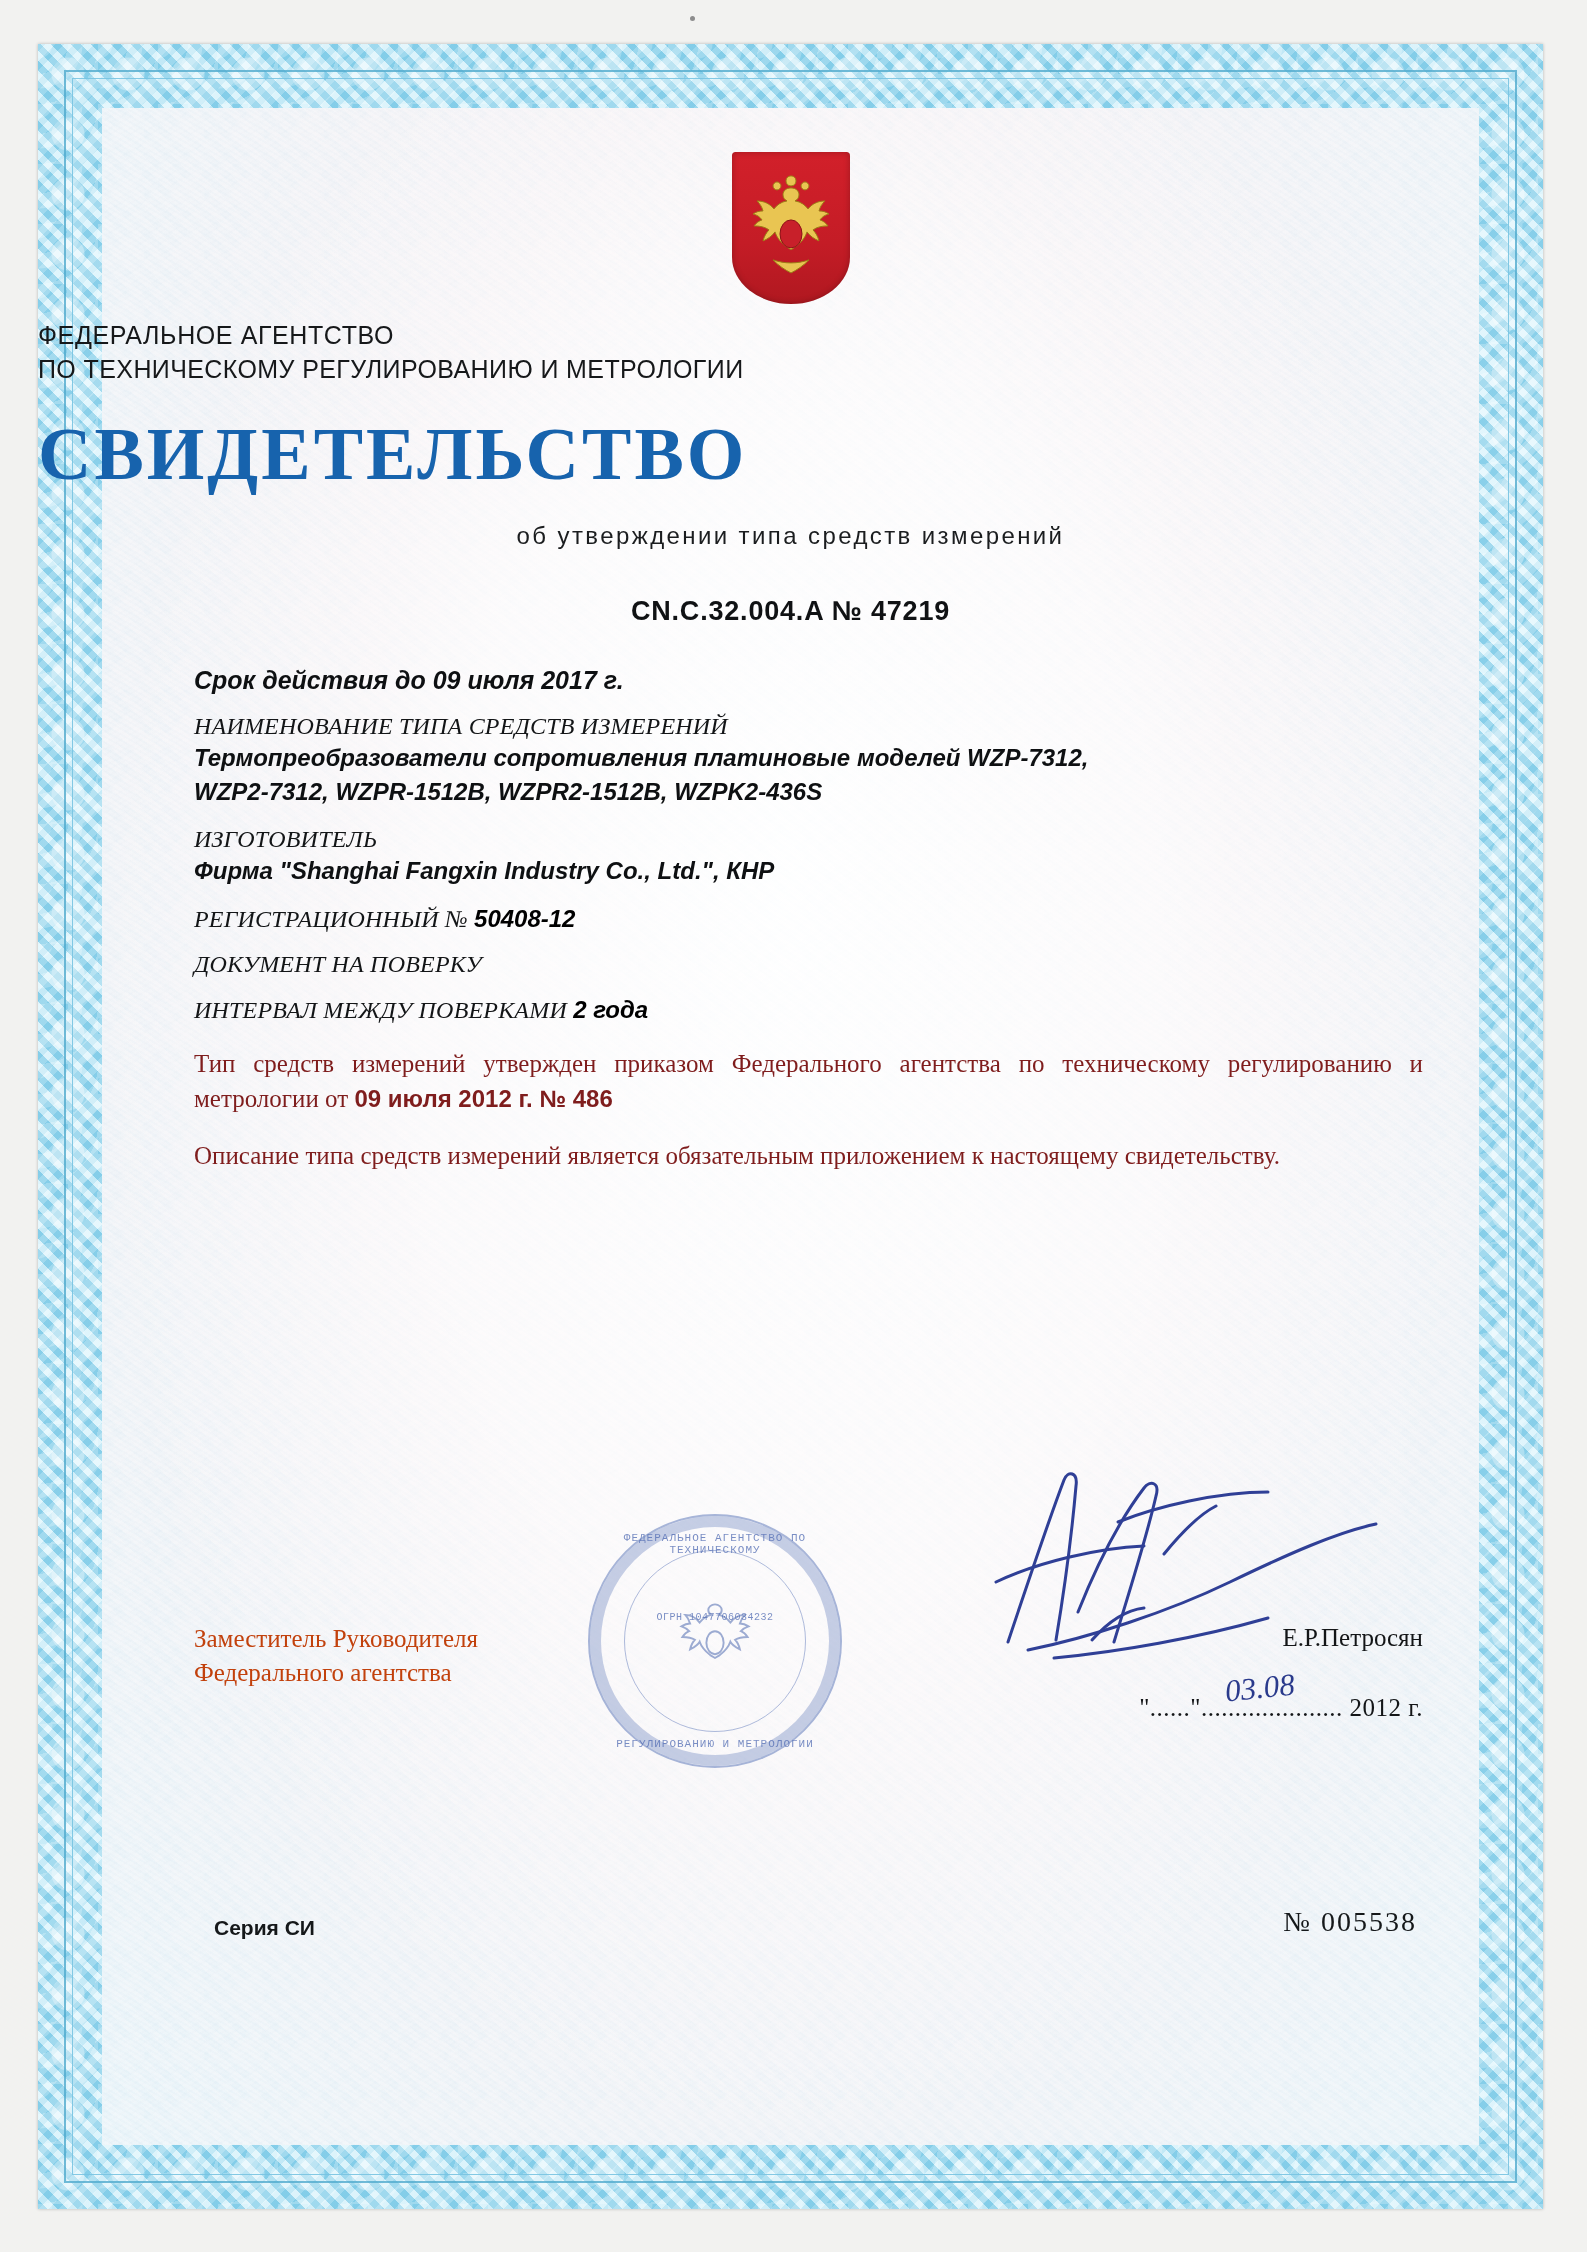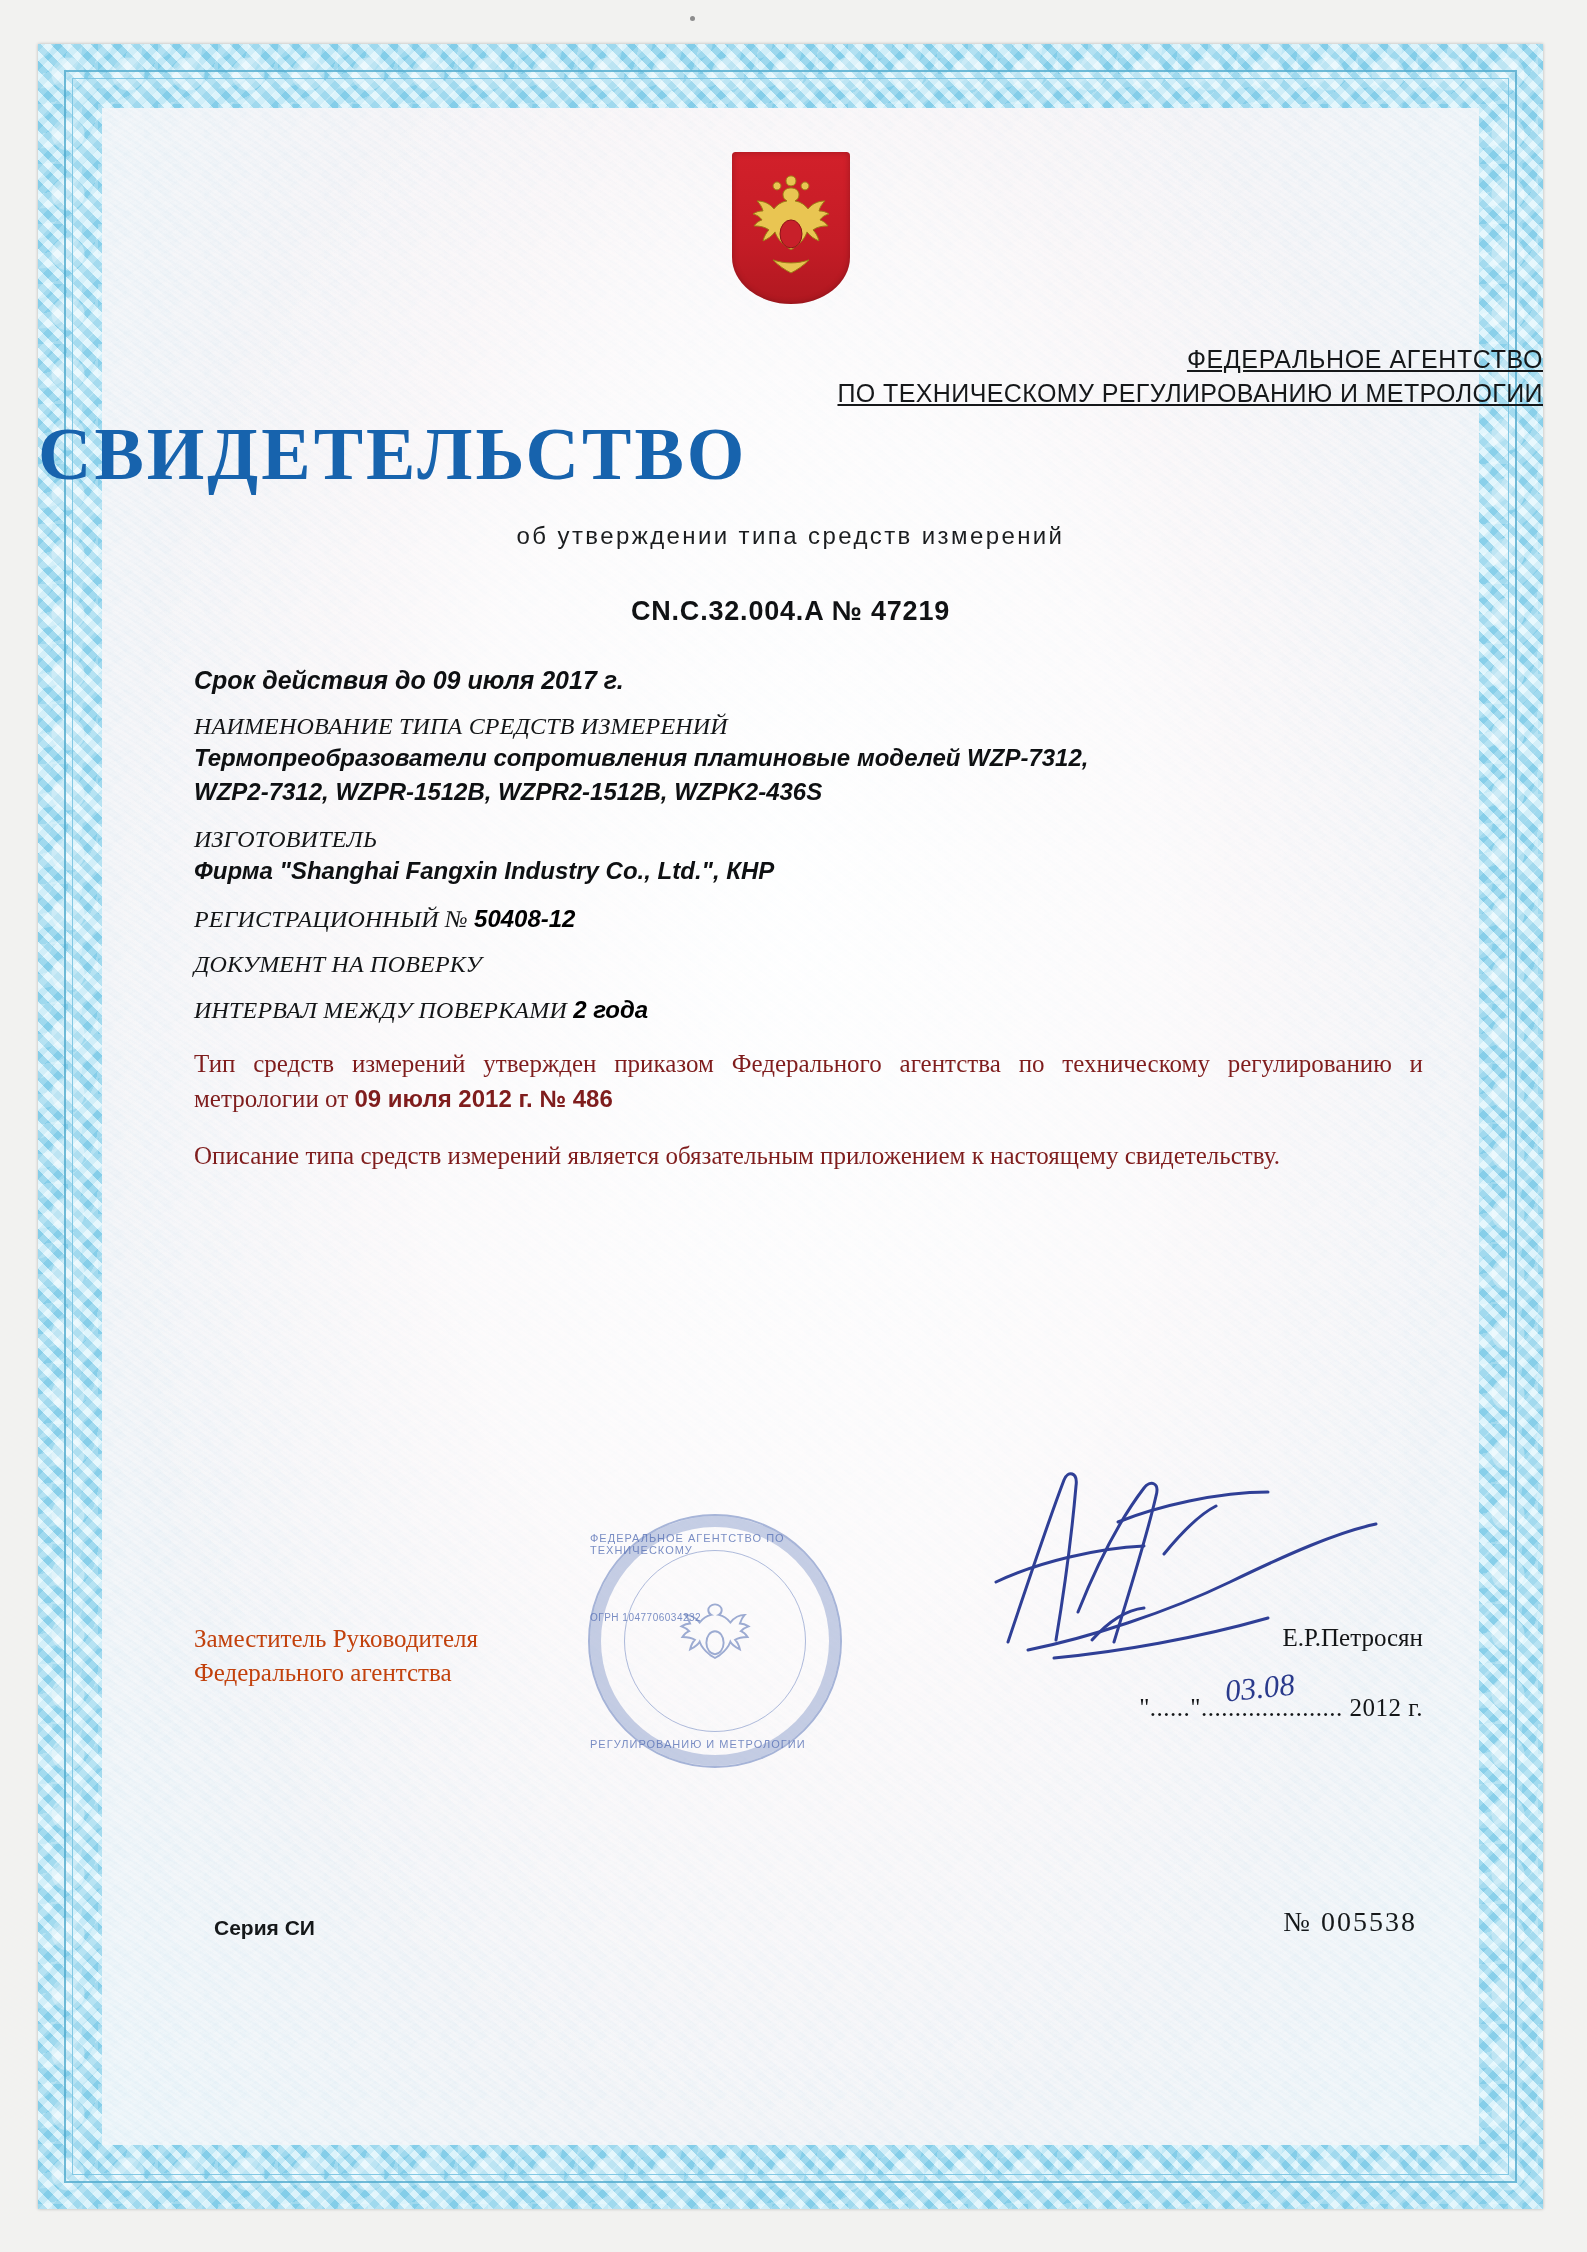--- a/index.html
+++ b/index.html
@@ -118,28 +118,27 @@
     font-size: 76px;
     line-height: 1;
     color: #e8c34a;
     text-shadow: 0 1px 0 #9a7a14;
   }
   .eagle svg { display:block; }
 
   
   .agency {
     position: absolute;
-    top: 298px;
+    top: 274px;
     left: 0; right: 0;
-    text-align: right;
+    text-align: left;
     color: #16181a;
     font-size: 25px;
     letter-spacing: .6px;
     line-height: 34px;
-    text-decoration: underline;
   }
   .agency .l2 { letter-spacing: .4px; }
 
   .title {
     position: absolute;
     top: 368px;
     left: 0; right: 0;
     text-align: left;
     color: #1763ad;
     font-family: "Liberation Serif", serif;
@@ -280,21 +279,22 @@
     position: absolute;
     left: 50%; top: 50%;
     transform: translate(-50%,-50%);
     font-size: 78px;
     color: rgba(65,95,170,.55);
     line-height: 1;
   }
   .stamp-txt {
     position: absolute;
     width: 100%;
-    font-family: Liberation Sans, sans-serif;
+    text-align: center;
+    font-family: Liberation Mono, monospace;
     font-size: 11px;
     letter-spacing: 1px;
     color: rgba(60,90,170,.8);
   }
   .stamp-txt.t1 { top: 16px; }
   .stamp-txt.t2 { bottom: 16px; }
   .stamp-txt.t3 { top: 96px; font-size: 10px; letter-spacing: .5px;}
 
   
   .signature {

